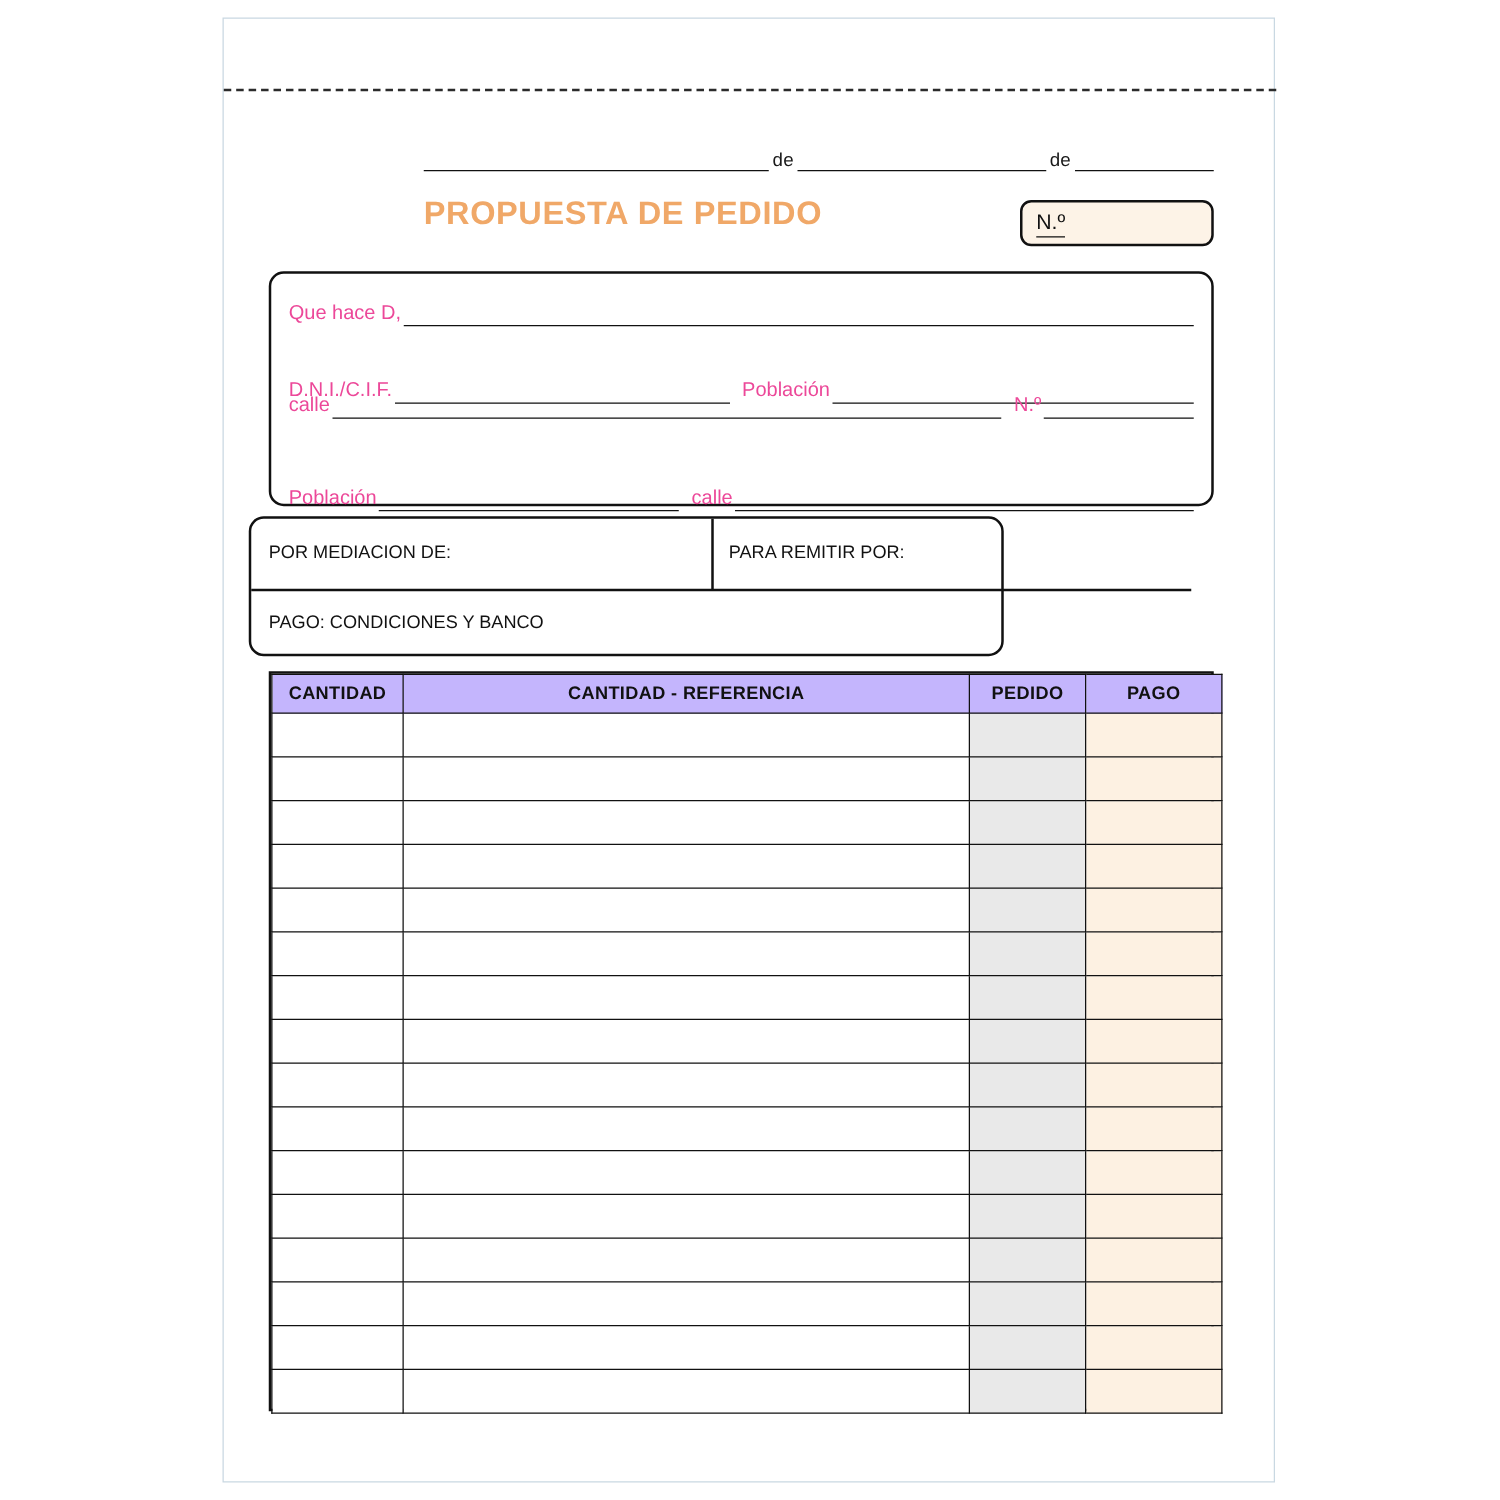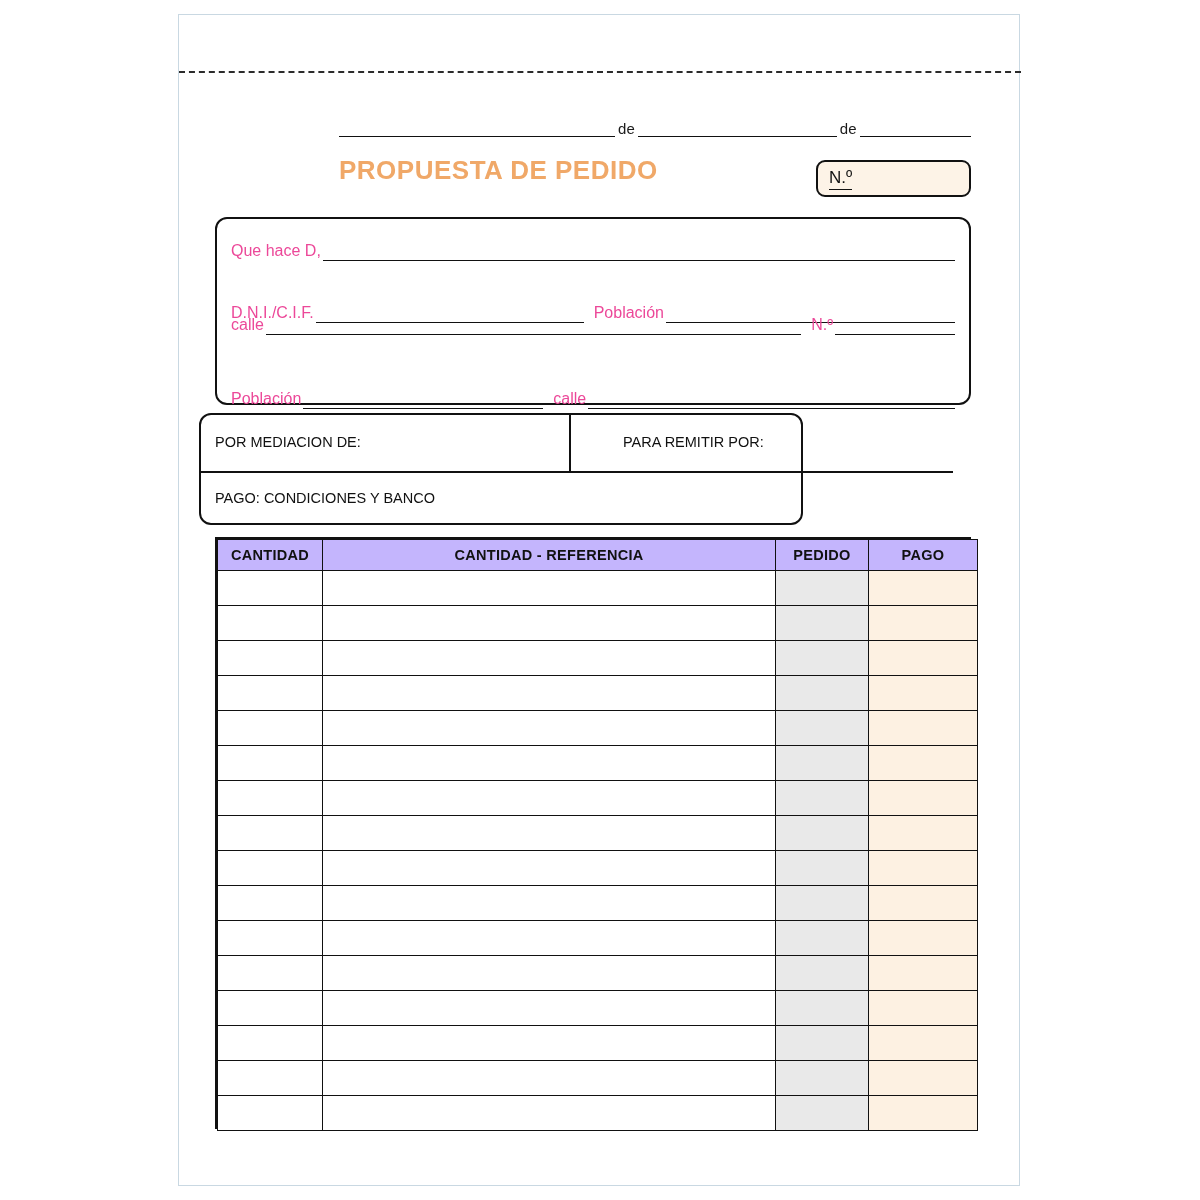--- a/index.html
+++ b/index.html
@@ -166,21 +166,21 @@
     height: 0;
     border-top: 2px solid #111;
   }
   .med-lbl {
     position: absolute;
     font-size: 14.5px;
     color: #111;
     white-space: nowrap;
   }
   .med-lbl.a { left: 14px; top: 19px; }
-  .med-lbl.b { left: 382px; top: 19px; margin-left: 40px; }
+  .med-lbl.b { left: 382px; top: 19px; }
   .med-lbl.c { left: 14px; top: 75px; text-align: center; }
 
   
   .table-wrap {
     position: absolute;
     left: 36px;
     top: 522px;
     width: 756px;
     height: 592px;
     border: 2px solid #111;

